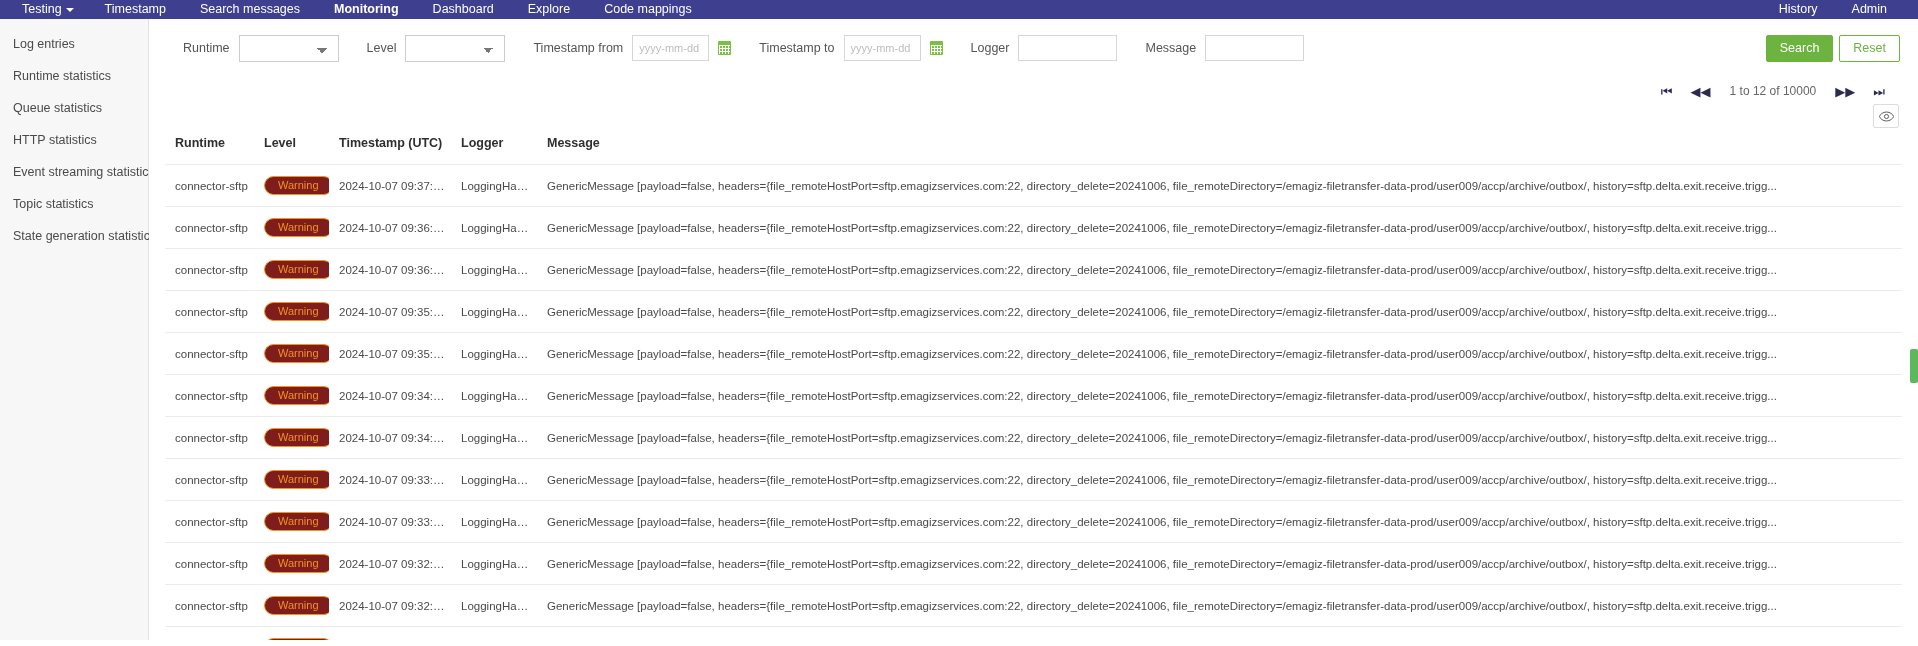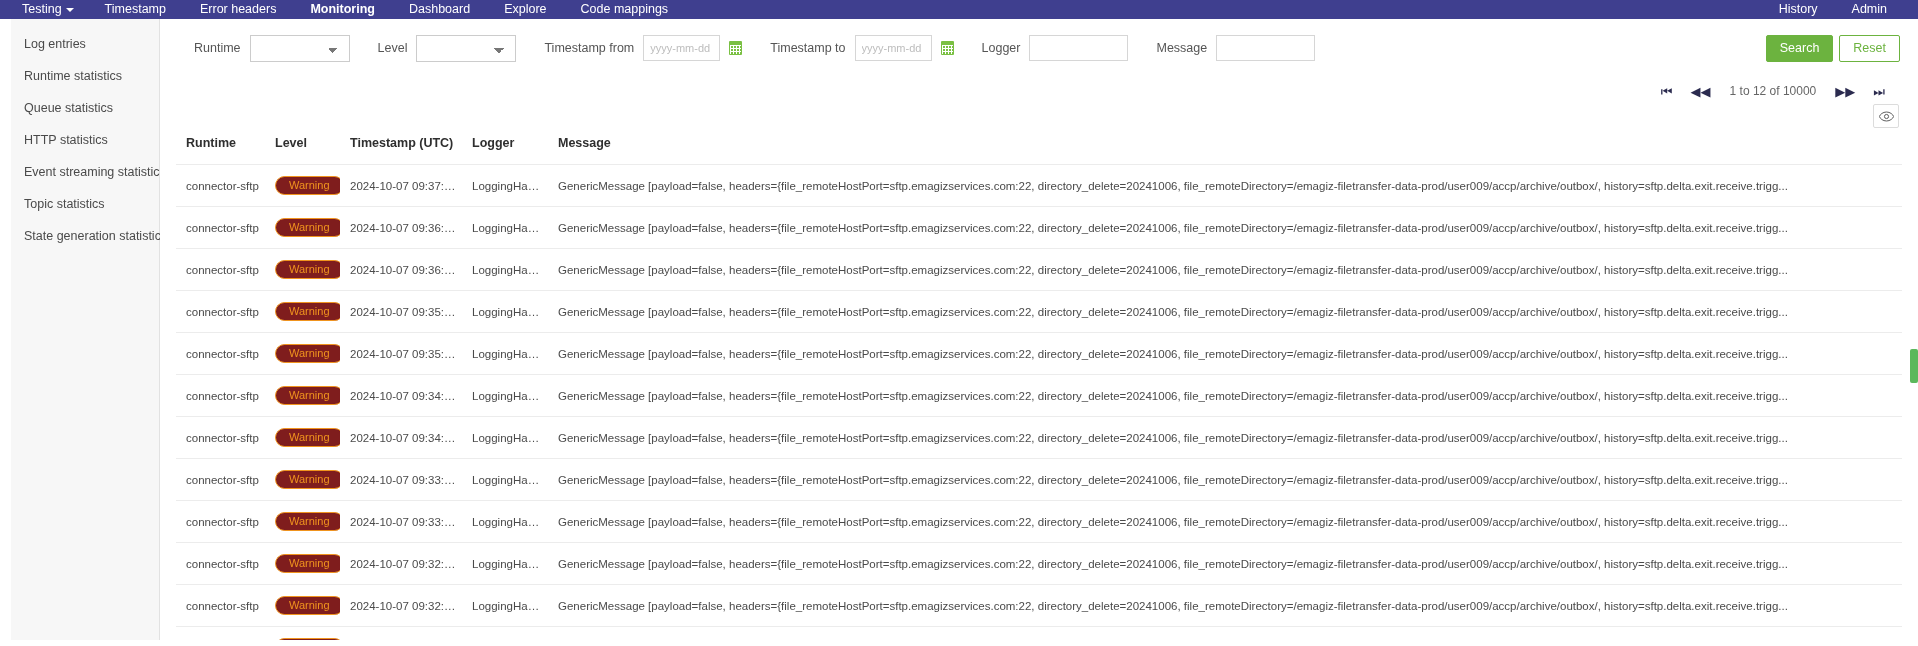--- a/index.html
+++ b/index.html
@@ -38,21 +38,21 @@
     display: inline-block;
     width: 0; height: 0;
     margin-left: 4px;
     vertical-align: middle;
     border-left: 4px solid transparent;
     border-right: 4px solid transparent;
     border-top: 4px solid #ffffff;
   }
 
   
-  .page { display: flex; height: 621px; padding-left: 11px; }
+  .page { display: flex; height: 621px; }
 
   
   .sidebar {
     width: 149px;
     min-width: 149px;
     background: #f7f7f7;
     border-right: 1px solid #e2e2e2;
     padding-top: 9px;
   }
   .side-item {
@@ -276,21 +276,21 @@
 </style>
 </head>
 <body>
 
 <div class="topnav">
   <div class="nav-left">
     <div class="nav-item brand">
       <span>Testing</span><span class="caret-down"></span>
     </div>
     <div class="nav-item"><span>Timestamp</span></div>
-    <div class="nav-item"><span>Error headers</span></div>
+    <div class="nav-item"><span>Search messages</span></div>
     <div class="nav-item active"><span>Monitoring</span></div>
     <div class="nav-item"><span>Dashboard</span></div>
     <div class="nav-item"><span>Explore</span></div>
     <div class="nav-item"><span>Code mappings</span></div>
   </div>
   <div class="nav-right">
     <div class="nav-item"><span>History</span></div>
     <div class="nav-item"><span>Admin</span></div>
   </div>
 </div>

